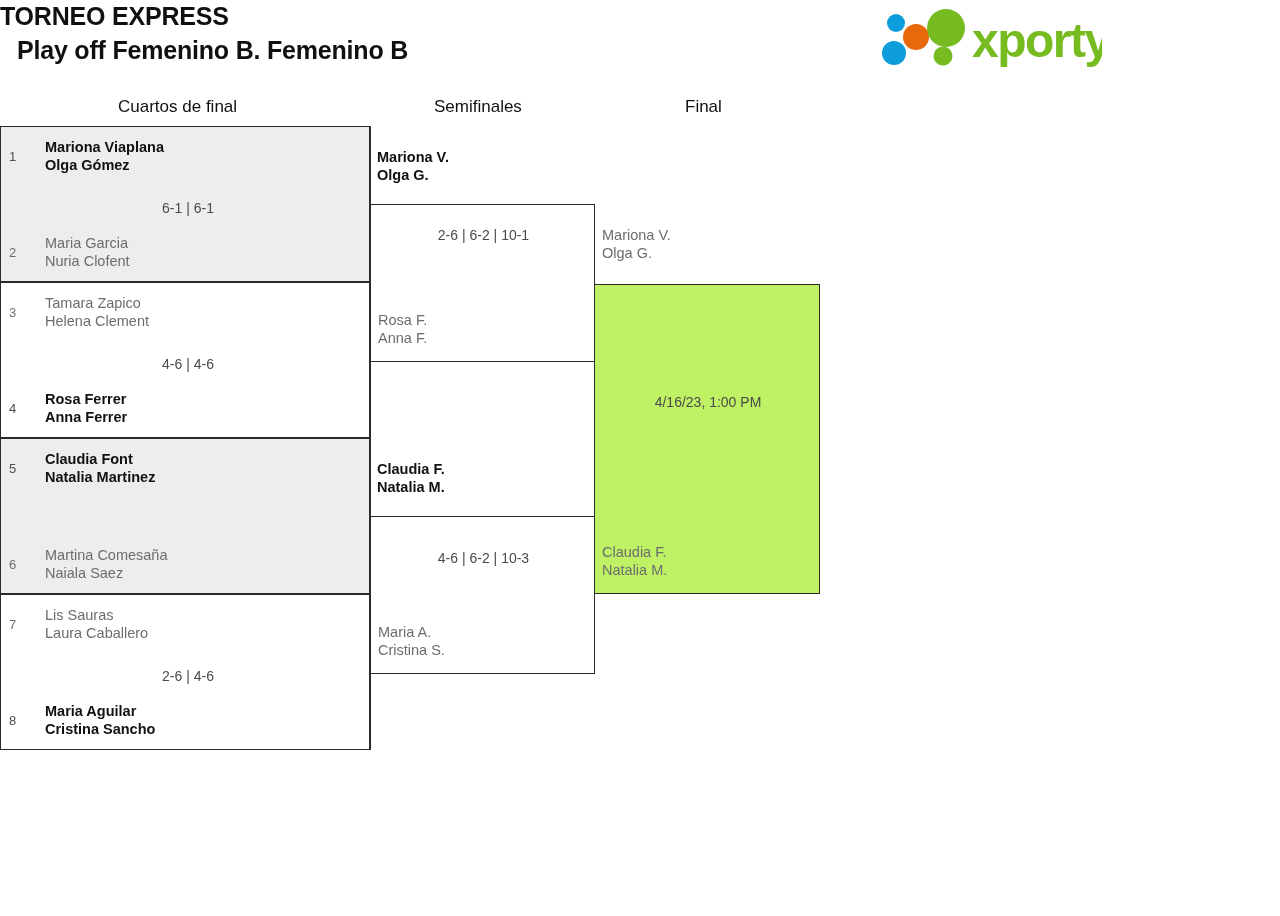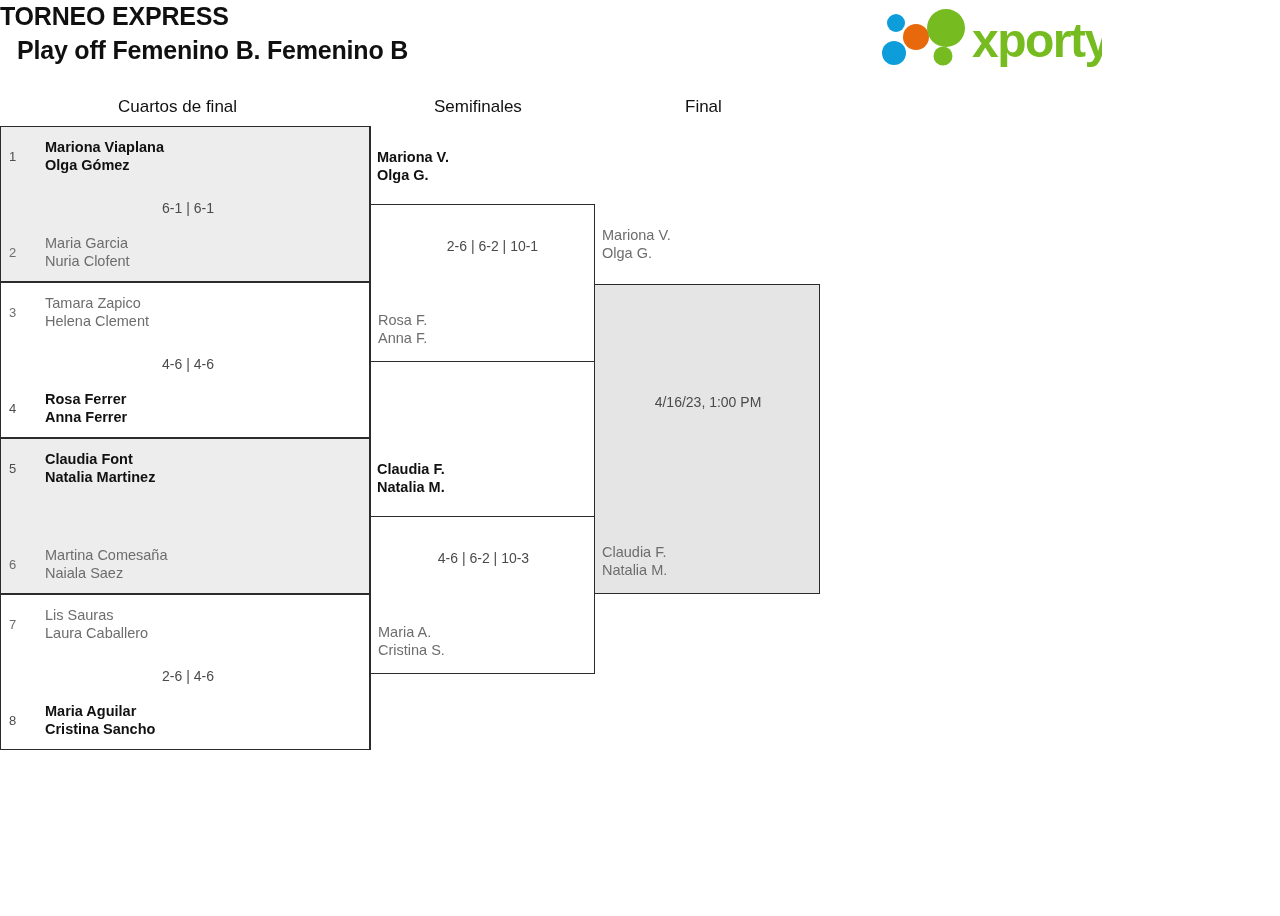--- a/index.html
+++ b/index.html
@@ -154,21 +154,21 @@
   .advancer span { font-size: 14.5px; }
   .advancer.winner span { color: #111111; font-weight: 700; }
   .advancer.loser  span { color: #6d6d6d; font-weight: 400; }
 
   
   .final-match {
     position: absolute;
     left: 594px;
     width: 226px;
     border: 1px solid #2b2b2b;
-    background: #e5e5e5;
+    background: #bef264;
   }
   .final-score {
     position: absolute;
     left: 0;
     width: 226px;
     text-align: center;
     font-size: 14px;
     color: #4a4a4a;
     white-space: nowrap;
   }
@@ -282,21 +282,21 @@
     <span>Mariona V.</span>
     <span>Olga G.</span>
   </div>
 
   <div class="advancer winner" style="left:377px; top:460px;">
     <span>Claudia F.</span>
     <span>Natalia M.</span>
   </div>
 
   <div class="sf-match" style="top:204px; height:158px;">
-    <div class="sf-score" style="top:33px;margin-left:9px;">2-6 | 6-2 | 10-1</div>
+    <div class="sf-score" style="top:22px;">2-6 | 6-2 | 10-1</div>
     <div class="advancer loser" style="left:7px; bottom:14px;">
       <span>Rosa F.</span>
       <span>Anna F.</span>
     </div>
   </div>
 
   <div class="sf-match" style="top:516px; height:158px;padding-left:17px;">
     <div class="sf-score" style="top:33px;">4-6 | 6-2 | 10-3</div>
     <div class="advancer loser" style="left:7px; bottom:14px;">
       <span>Maria A.</span>

